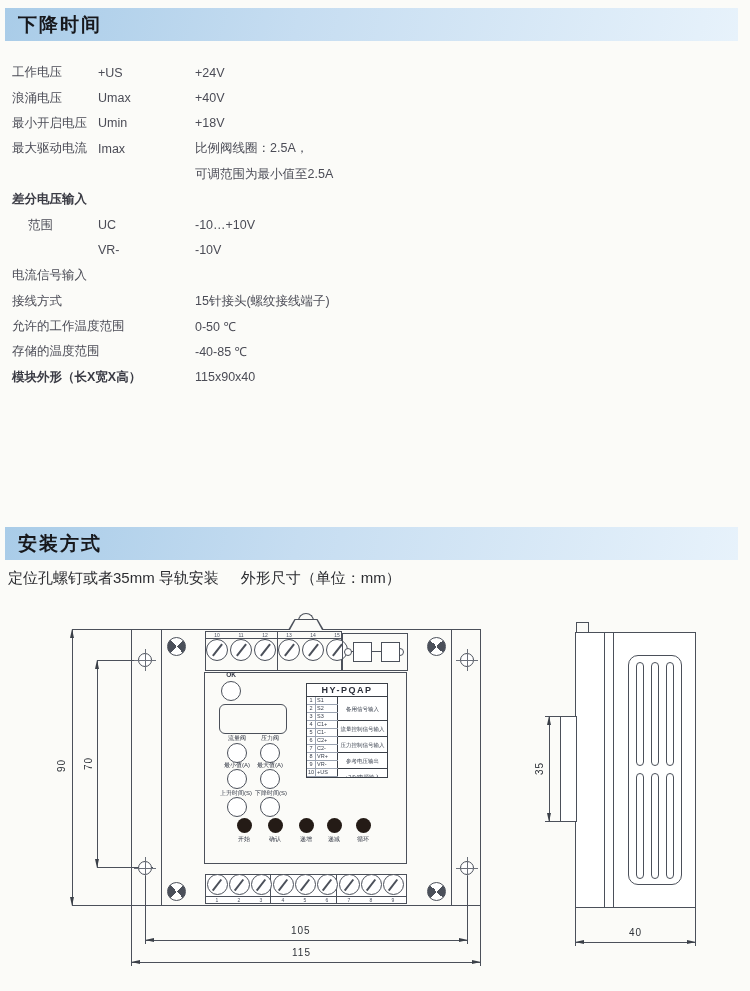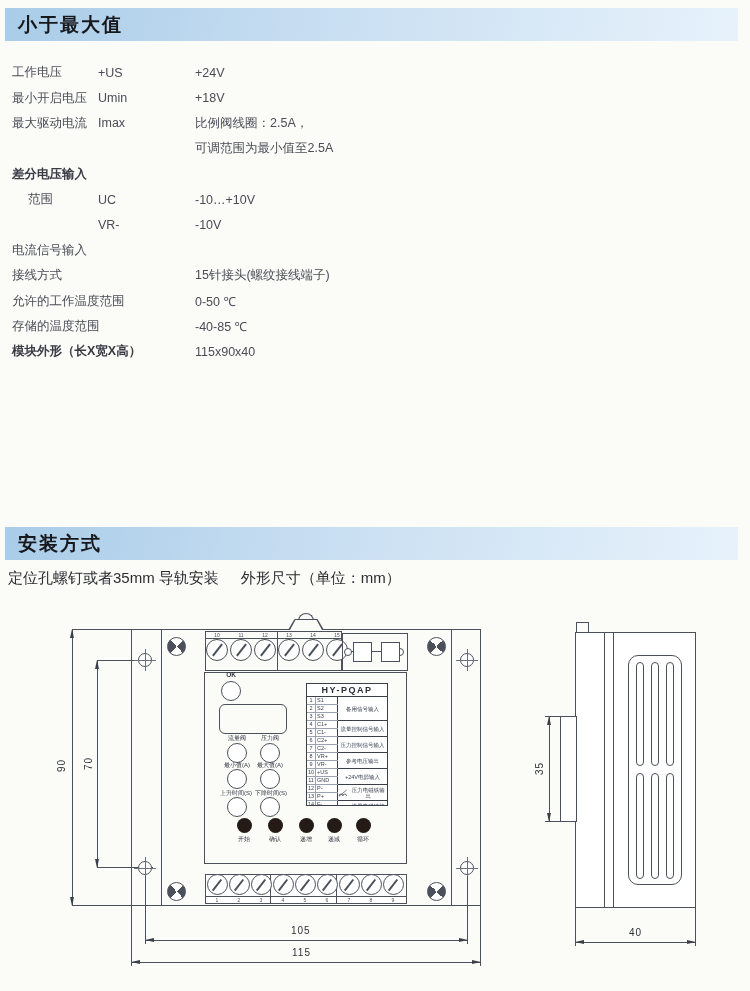--- a/index.html
+++ b/index.html
@@ -37,46 +37,51 @@
   .tlabel{position:absolute;font-size:6px;color:#333845;white-space:nowrap;transform:translateX(-50%)}
   .t5{font-size:5px;color:#4a5060}
   .dim{position:absolute;font-size:10px;color:#2e3238;letter-spacing:1px}
   .rot{transform:rotate(-90deg)}
   .ar{position:absolute;width:0;height:0}
   .ar-l{border-top:2.5px solid transparent;border-bottom:2.5px solid transparent;border-right:9px solid #3b4048}
   .ar-r{border-top:2.5px solid transparent;border-bottom:2.5px solid transparent;border-left:9px solid #3b4048}
   .ar-u{border-left:2.5px solid transparent;border-right:2.5px solid transparent;border-bottom:9px solid #3b4048}
   .ar-d{border-left:2.5px solid transparent;border-right:2.5px solid transparent;border-top:9px solid #3b4048}
   
-  .ptab{position:absolute;left:306px;top:78px;width:82px;height:123px;border:1px solid #3b4048;background:#fff;overflow:hidden}
+  .ptab{position:absolute;left:306px;top:78px;width:82px;height:95px;border:1px solid #3b4048;background:#fff;overflow:hidden}
   .ptab .hdr{height:13px;line-height:12px;text-align:center;font-size:9px;font-weight:bold;letter-spacing:1.5px;color:#2b2f3a;border-bottom:1px solid #3b4048}
   .pins{position:absolute;left:0;top:13px;width:31px}
   .prow{height:8px;display:flex;align-items:center;border-bottom:1px solid #9aa2b0;font-size:5.5px;color:#39404e}
   .prow .pn{width:9px;text-align:center;border-right:1px solid #9aa2b0;line-height:7px}
   .prow .ps{flex:1;padding-left:1px;border-right:1px solid #3b4048;line-height:7px}
   .descs{position:absolute;left:31px;top:13px;width:49px}
   .dcell{border-bottom:1px solid #3b4048;display:flex;align-items:center;justify-content:center;gap:1px;text-align:center;font-size:5.5px;color:#39404e;line-height:6px}
   .trapo{position:absolute;clip-path:polygon(0 100%,18% 0,82% 0,100% 100%);background:#4b505a}
   .trapi{position:absolute;clip-path:polygon(0 100%,17% 0,83% 0,100% 100%);background:#fbfbf8}
   .dome{position:absolute;border:1px solid #4b505a;border-bottom:none;border-radius:8px 8px 0 0;background:#fbfbf8}
 </style>
 </head>
 <body>
 
 <div>
 
   <div class="band" style="top:8px">
-    <span>小于最大值</span>
+    <span>下降时间</span>
   </div>
 
   <div class="specs">
     <div class="srow">
         <span class="sl">工作电压</span>
         <span class="ssym">+US</span>
         <span class="sval">+24V</span>
+      </div>
+    <div class="srow">
+        <span class="sl">浪涌电压</span>
+        <span class="ssym">Umax</span>
+        <span class="sval">+40V</span>
       </div>
     <div class="srow">
         <span class="sl">最小开启电压</span>
         <span class="ssym">Umin</span>
         <span class="sval">+18V</span>
       </div>
     <div class="srow">
         <span class="sl">最大驱动电流</span>
         <span class="ssym">Imax</span>
         <span class="sval">比例阀线圈：2.5A，</span>

